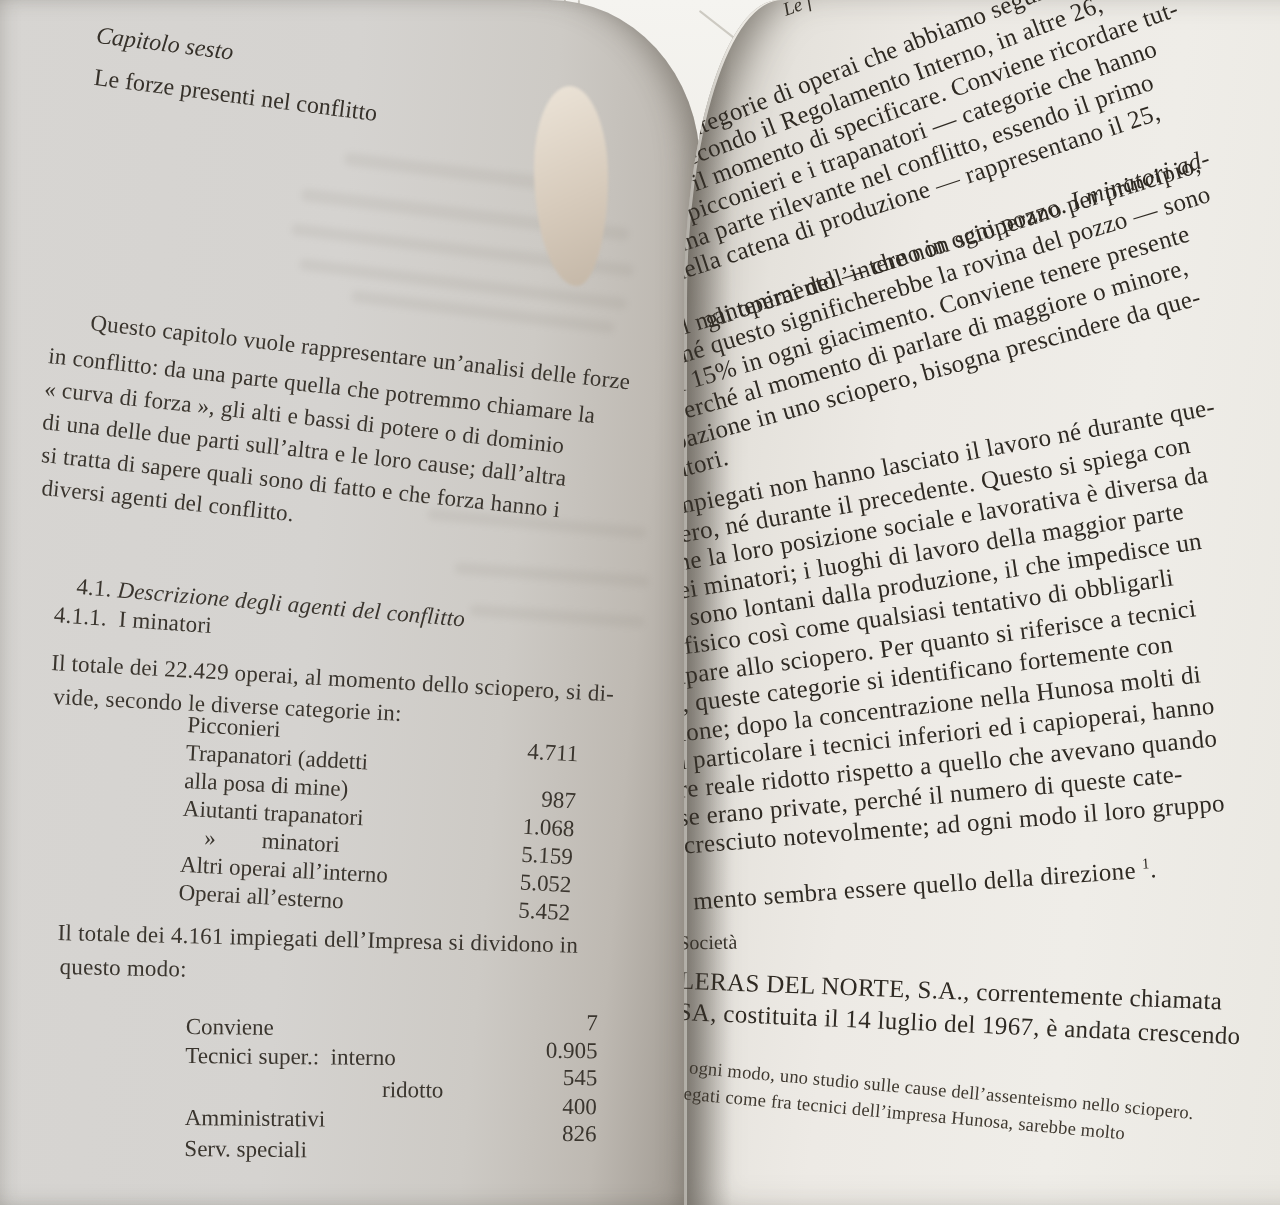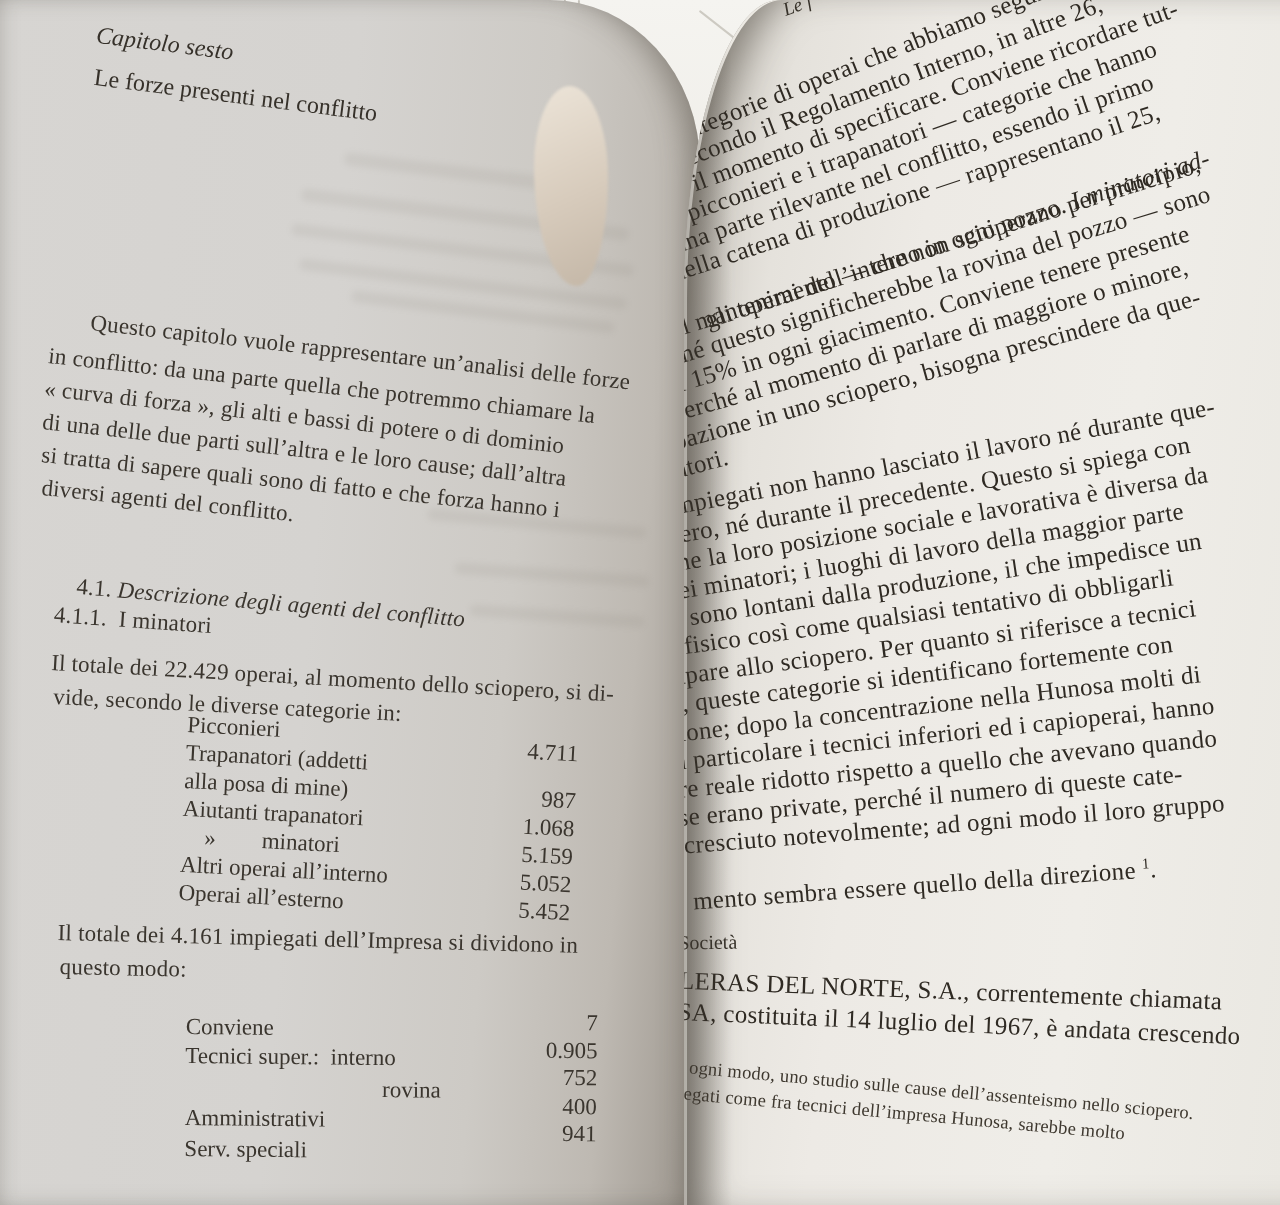--- a/index.html
+++ b/index.html
@@ -135,28 +135,28 @@
       <span class="cv">5.452</span>
     </div>
   </div>
 
   <div class="pl lp" style="--l:58px;--t:920px;--r:1.4deg;">Il totale dei 4.161 impiegati dell’Impresa si dividono in</div>
   <div class="pl lp" style="--l:60px;--t:954px;--r:1.2deg;">questo modo:</div>
 
   <div class="tbl" id="employees-table" style="left:186px;top:1000px;transform:rotate(0.6deg);">
     <span class="t2l">Conviene</span>
     <span class="t2l">Tecnici super.:  interno</span>
-    <span class="t2l">rovina</span>
+    <span class="t2l">ridotto</span>
     <span class="t2l">Amministrativi</span>
     <span class="t2l">Serv. speciali</span>
     <span class="t2v">7</span>
     <span class="t2v">0.905</span>
-    <span class="t2v">752</span>
+    <span class="t2v">545</span>
     <span class="t2v">400</span>
-    <span class="t2v">941</span>
+    <span class="t2v">826</span>
   </div>
 </div>
 
 <div id="blob" class="abs"></div>
 
 <div id="right-page" class="page">
 
   <div class="pl rp-sec it" style="--l:96px;--t:0px;--r:-20deg;font-size:19px;">Le f</div>
 
   <div class="pl rp" style="--l:-10px;--t:121px;--r:-21.5deg;">categorie di operai che abbiamo segui</div>

